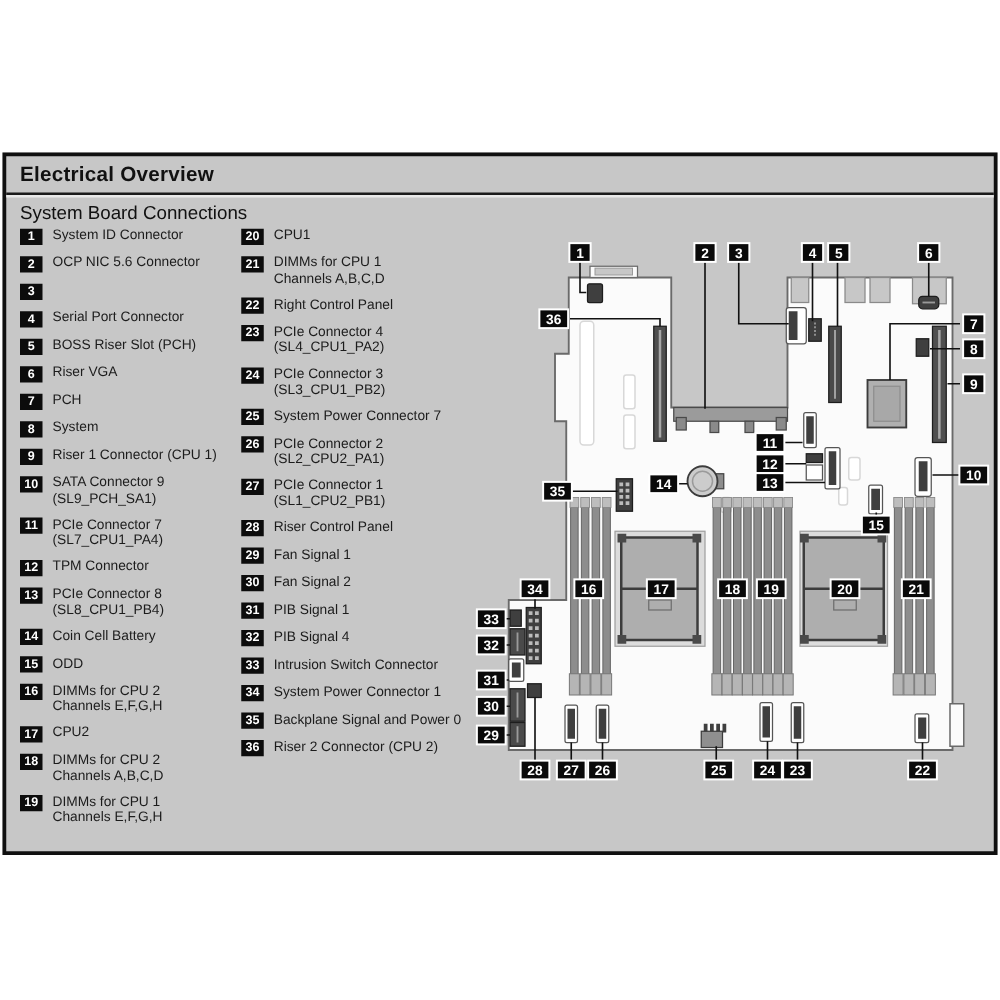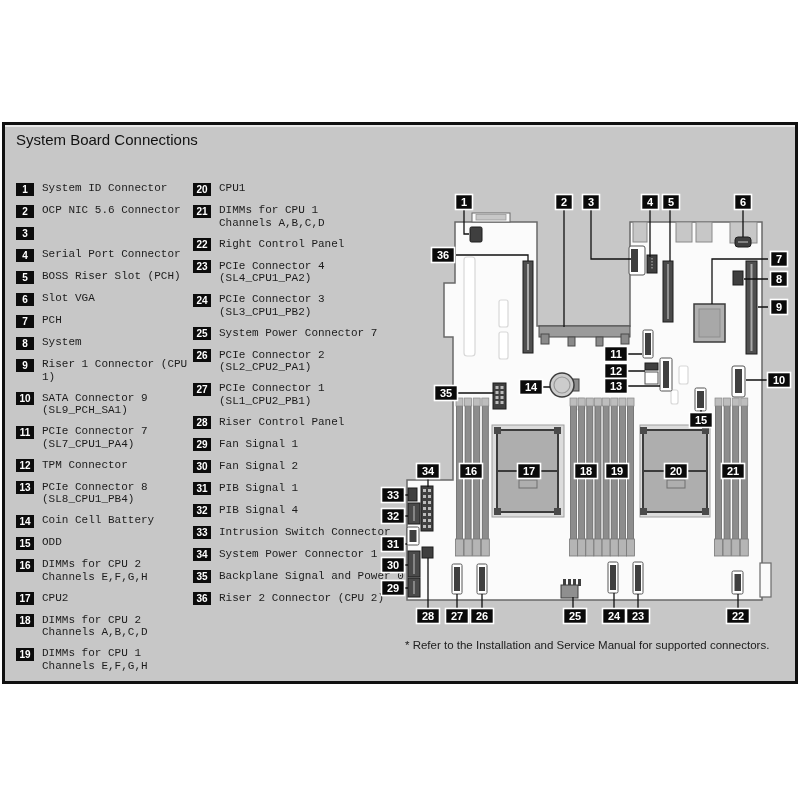--- a/index.html
+++ b/index.html
@@ -10,31 +10,34 @@
   .title-row{border-bottom:2px solid #1a1a1a;padding:6px 0 4px 11px;}
   .title-row h1{margin:0;font-size:16.5px;font-weight:bold;color:#111;letter-spacing:.2px;}
   .rule-light{height:2px;background:#e9e9e9;}
   .subtitle{margin:4px 0 0 11px;font-size:15px;font-weight:normal;color:#111;}
   .legend-col{position:absolute;top:57px;}
   .legend-col.col1{left:11px;width:178px;}
   .legend-col.col2{left:188px;width:212px;}
   .legend-item{display:flex;align-items:flex-start;gap:8px;margin-bottom:8.5px;}
   .legend-badge{flex:0 0 auto;width:18px;height:13px;background:#0c0c0c;color:#fff;
         font-size:10px;font-weight:bold;text-align:center;line-height:13px;margin-top:.5px;}
-  .legend-label{font-size:11px;line-height:12.5px;color:#1c1c1c;white-space:pre-line;font-family:Liberation Mono, monospace;}
+  .legend-label{font-size:11px;line-height:12.5px;color:#1c1c1c;white-space:pre-line;}
   .footnote{position:absolute;left:400px;top:514px;width:380px;
         font-size:11.5px;color:#202020;}
   svg.board{position:absolute;left:0;top:0;width:800px;height:800px;}
   svg .callout-text{font-family:"Liberation Sans",sans-serif;font-size:11px;font-weight:bold;fill:#fff;text-anchor:middle;}
 </style>
 </head>
 <body>
 
 <div class="stage">
   <div class="panel">
+    <div class="title-row">
+      <h1>Electrical Overview</h1>
+    </div>
     <div class="rule-light"></div>
     <h2 class="subtitle">System Board Connections</h2>
     <div class="legend-col col1" id="legend-col1">
         <div class="legend-item">
           <span class="legend-badge">1</span>
           <span class="legend-label">System ID Connector</span>
         </div>
         <div class="legend-item">
           <span class="legend-badge">2</span>
           <span class="legend-label">OCP NIC 5.6 Connector</span>
@@ -45,21 +48,21 @@
         <div class="legend-item">
           <span class="legend-badge">4</span>
           <span class="legend-label">Serial Port Connector</span>
         </div>
         <div class="legend-item">
           <span class="legend-badge">5</span>
           <span class="legend-label">BOSS Riser Slot (PCH)</span>
         </div>
         <div class="legend-item">
           <span class="legend-badge">6</span>
-          <span class="legend-label">Slot VGA</span>
+          <span class="legend-label">Riser VGA</span>
         </div>
         <div class="legend-item">
           <span class="legend-badge">7</span>
           <span class="legend-label">PCH</span>
         </div>
         <div class="legend-item">
           <span class="legend-badge">8</span>
           <span class="legend-label">System</span>
         </div>
         <div class="legend-item">
@@ -181,21 +184,20 @@
         </div>
         <div class="legend-item">
           <span class="legend-badge">35</span>
           <span class="legend-label">Backplane Signal and Power 0</span>
         </div>
         <div class="legend-item">
           <span class="legend-badge">36</span>
           <span class="legend-label">Riser 2 Connector (CPU 2)</span>
         </div>
       </div>
-    <div class="footnote">* Refer to the Installation and Service Manual for supported connectors.</div>
   </div>
 
   <svg class="board" viewBox="0 0 800 800">
 
     <path d="M455 222 H537 V326 H630 V222 H762 V600 H407 V480 H453 V337 H444 V283 H455 Z" fill="#fbfbfb" stroke="#6a6a6a" stroke-width="1.5"></path>
 
     <g>
       <rect x="472" y="213" width="38" height="9" fill="#fbfbfb" stroke="#6a6a6a" stroke-width="1"></rect>
       <rect x="476" y="214.5" width="30" height="5.5" fill="#c7c7c7" stroke="#9a9a9a" stroke-width="0.8"></rect>
     </g>

